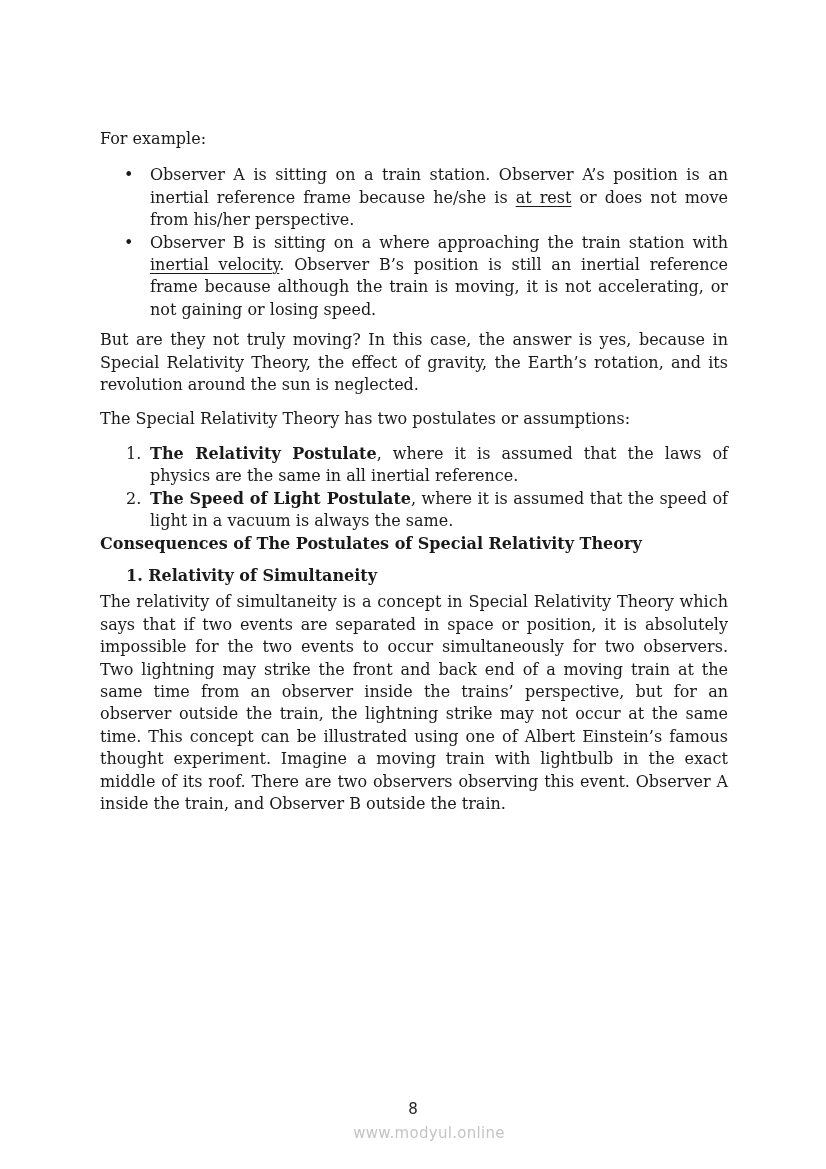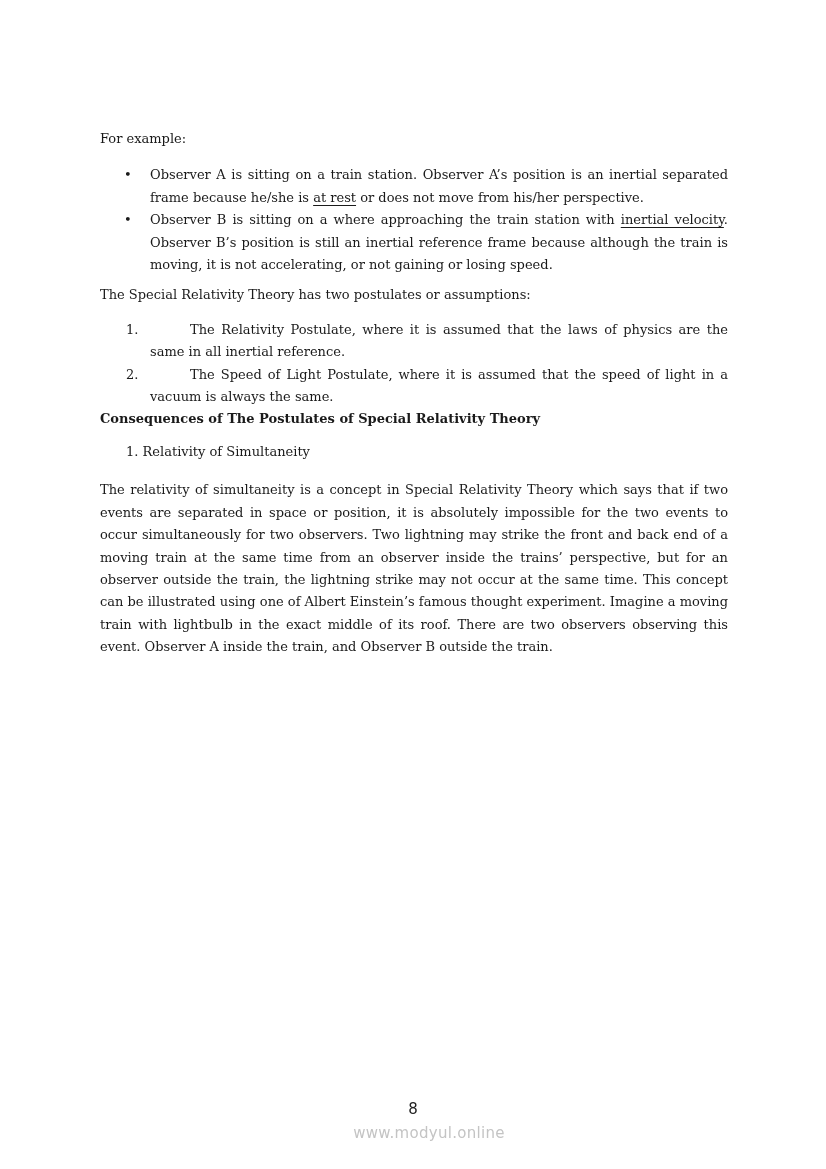--- a/index.html
+++ b/index.html
@@ -1,62 +1,63 @@
 <!DOCTYPE html>
 <html><head>
 <meta charset="utf-8">
 <style>
   html, body { margin: 0; padding: 0; background: #ffffff; }
   body { width: 826px; height: 1169px; position: relative; overflow: hidden; }
   .page {
     position: absolute; left: 100px; top: 128px; width: 628px;
     font-family: "DejaVu Serif", "Liberation Serif", serif;
-    font-size: 13px; color: #1a1a1a; line-height: 22.4px;
+    font-size: 16px; color: #1a1a1a; line-height: 22.4px;
   }
   p { margin: 0; text-align: justify; }
   .p-intro { margin-bottom: 14px; }
   ul.bullets { list-style: none; margin: 0 0 8px 0; padding: 0; }
   ul.bullets li { position: relative; padding-left: 50px; text-align: justify; }
   ul.bullets li .dot { position: absolute; left: 24px; top: 0; }
   ol.posts { list-style: none; margin: 0; padding: 0; }
   ol.posts li { position: relative; padding-left: 50px; text-align: justify; }
   ol.posts li .num { position: absolute; left: 26px; top: 0; }
   .mb { margin-bottom: 12px; }
   .u { text-decoration: underline; text-underline-offset: 3px; }
-  b { font-weight: normal; margin-left: 40px; }
+  b { font-weight: bold; }
   .heading { font-weight: bold; margin-bottom: 10px; }
-  .subheading { font-weight: normal; padding-left: 26px; margin-bottom: 16px; }
+  .subheading { font-weight: bold; padding-left: 26px; margin-bottom: 4px; }
   .footer-num {
     position: absolute; left: 0; width: 826px; top: 1100px; text-align: center;
     font-family: "DejaVu Sans", "Liberation Sans", sans-serif; font-size: 15px; color: #222;
   }
   .footer-url {
     position: absolute; left: 0; width: 826px; top: 1124px; text-align: center;
     font-family: "DejaVu Sans", "Liberation Sans", sans-serif; font-size: 15px; color: #c4c4c4;
     letter-spacing: 0.3px;
     padding-left: 16px;
   }
 </style>
 </head>
 <body>
 
 <div class="page">
   <p class="p-intro">For example:</p>
 
   <ul class="bullets">
     <li>
       <span class="dot">•</span>
-      <span>Observer A is sitting on a train station. Observer A’s position is an inertial separated frame because he/she is </span><span class="u">at rest</span><span> or does not move from his/her perspective.</span>
+      <span>Observer A is sitting on a train station. Observer A’s position is an inertial reference frame because he/she is </span><span class="u">at rest</span><span> or does not move from his/her perspective.</span>
     </li>
     <li>
       <span class="dot">•</span>
       <span>Observer B is sitting on a where approaching the train station with </span><span class="u">inertial velocity</span><span>. Observer B’s position is still an inertial reference frame because although the train is moving, it is not accelerating, or not gaining or losing speed.</span>
     </li>
   </ul>
 
+  <p class="mb">But are they not truly moving? In this case, the answer is yes, because in Special Relativity Theory, the effect of gravity, the Earth’s rotation, and its revolution around the sun is neglected.</p>
   <p class="mb">The Special Relativity Theory has two postulates or assumptions:</p>
 
   <ol class="posts">
     <li>
       <span class="num">1.</span>
       <b>The Relativity Postulate</b><span>, where it is assumed that the laws of physics are the same in all inertial reference.</span>
     </li>
     <li>
       <span class="num">2.</span>
       <b>The Speed of Light Postulate</b><span>, where it is assumed that the speed of light in a vacuum is always the same.</span>

